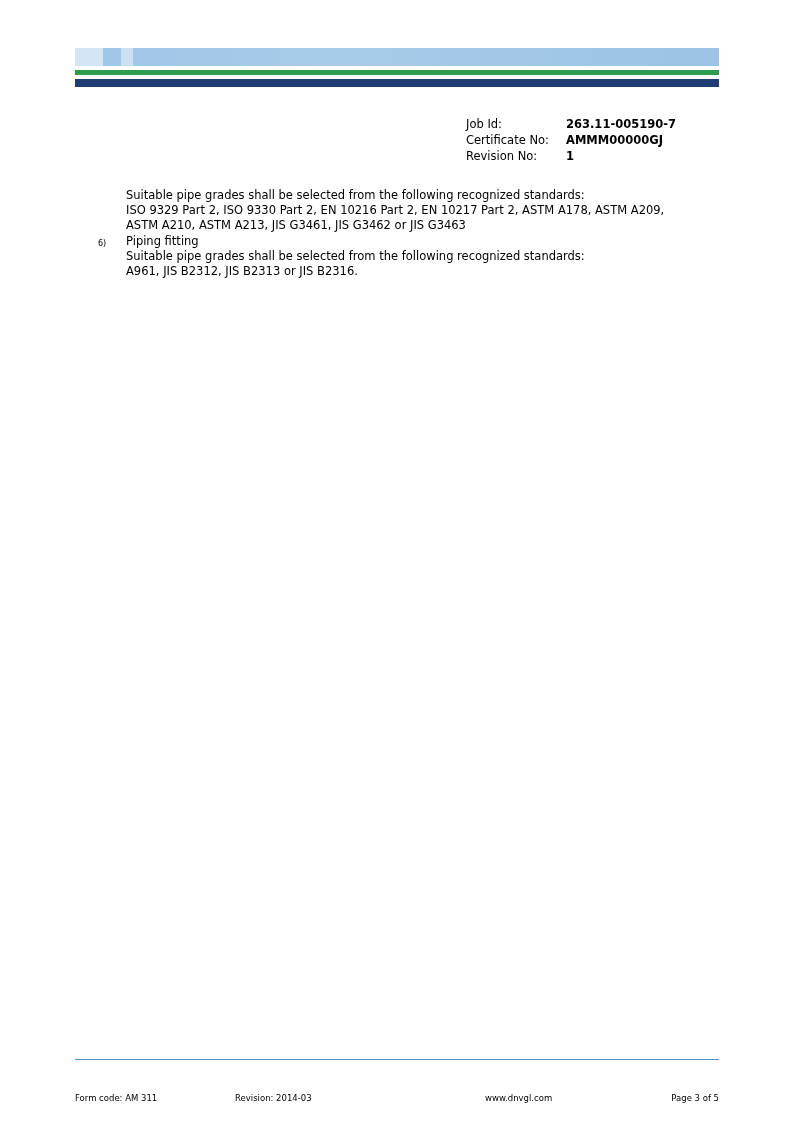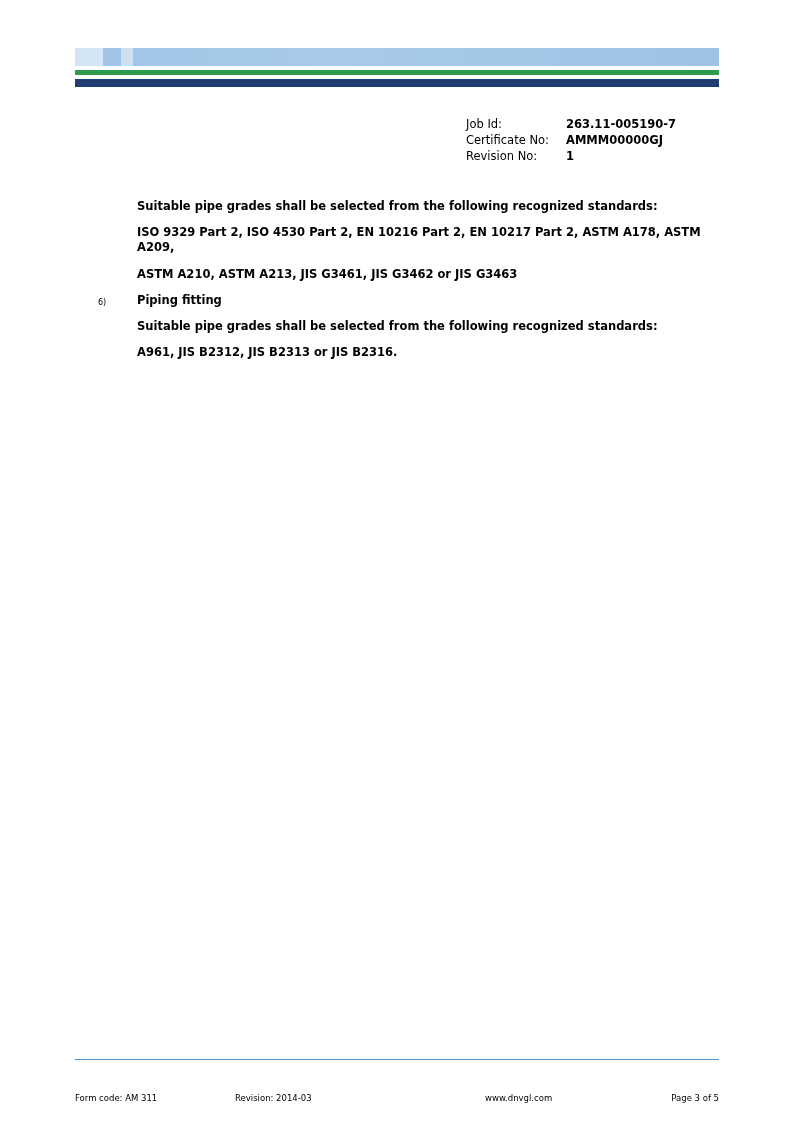--- a/index.html
+++ b/index.html
@@ -111,23 +111,22 @@
   
   .body-block {
     position: absolute;
     top: 188px;
     left: 126px;
     width: 590px;
     font-size: 11.5px;
     line-height: 15.2px;
   }
   .para {
-    margin: 11px;
+    margin: 0;
     padding: 0;
-    font-weight: bold;
   }
   .listitem {
     position: relative;
   }
   .listitem-marker {
     position: absolute;
     left: -28px;
     top: 2px;
     font-size: 8px;
   }
@@ -183,21 +182,21 @@
       <span class="meta-value">AMMM00000GJ</span>
     </div>
     <div class="meta-row">
       <span class="meta-label">Revision No:</span>
       <span class="meta-value">1</span>
     </div>
   </div>
 
   <div class="body-block">
     <p class="para">Suitable pipe grades shall be selected from the following recognized standards:</p>
-    <p class="para">ISO 9329 Part 2, ISO 4530 Part 2, EN 10216 Part 2, EN 10217 Part 2, ASTM A178, ASTM A209,</p>
+    <p class="para">ISO 9329 Part 2, ISO 9330 Part 2, EN 10216 Part 2, EN 10217 Part 2, ASTM A178, ASTM A209,</p>
     <p class="para">ASTM A210, ASTM A213, JIS G3461, JIS G3462 or JIS G3463</p>
 
     <div class="listitem">
       <span class="listitem-marker">6)</span>
       <p class="para">Piping fitting</p>
       <p class="para">Suitable pipe grades shall be selected from the following recognized standards:</p>
       <p class="para">A961, JIS B2312, JIS B2313 or JIS B2316.</p>
     </div>
   </div>
 

